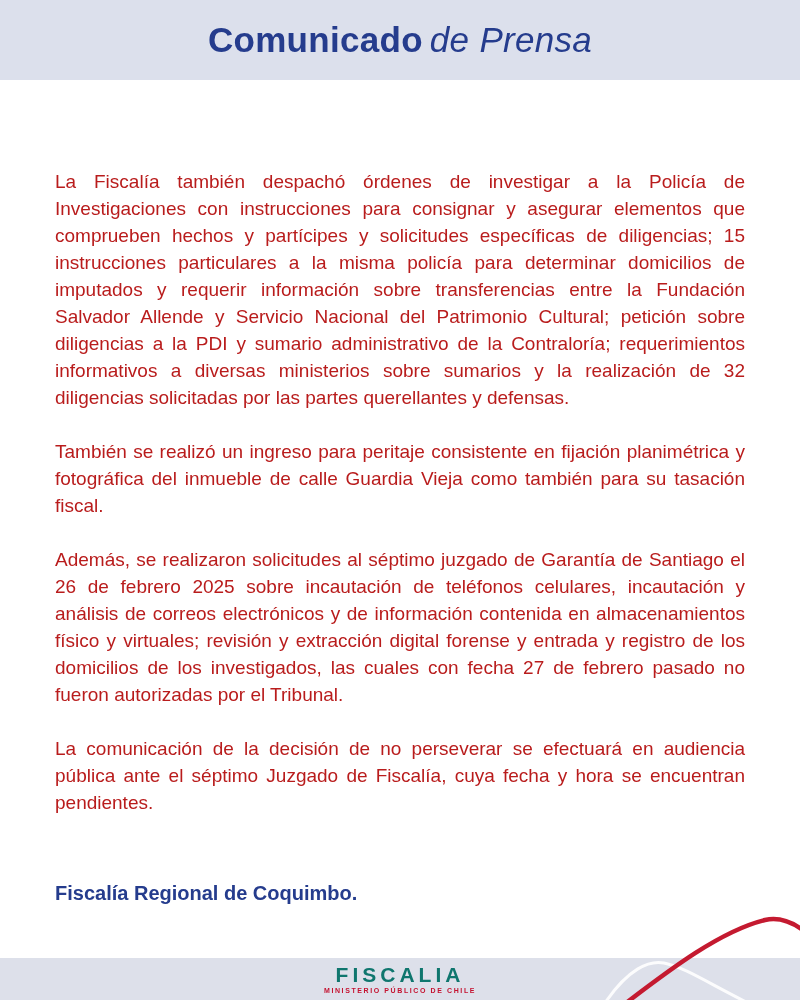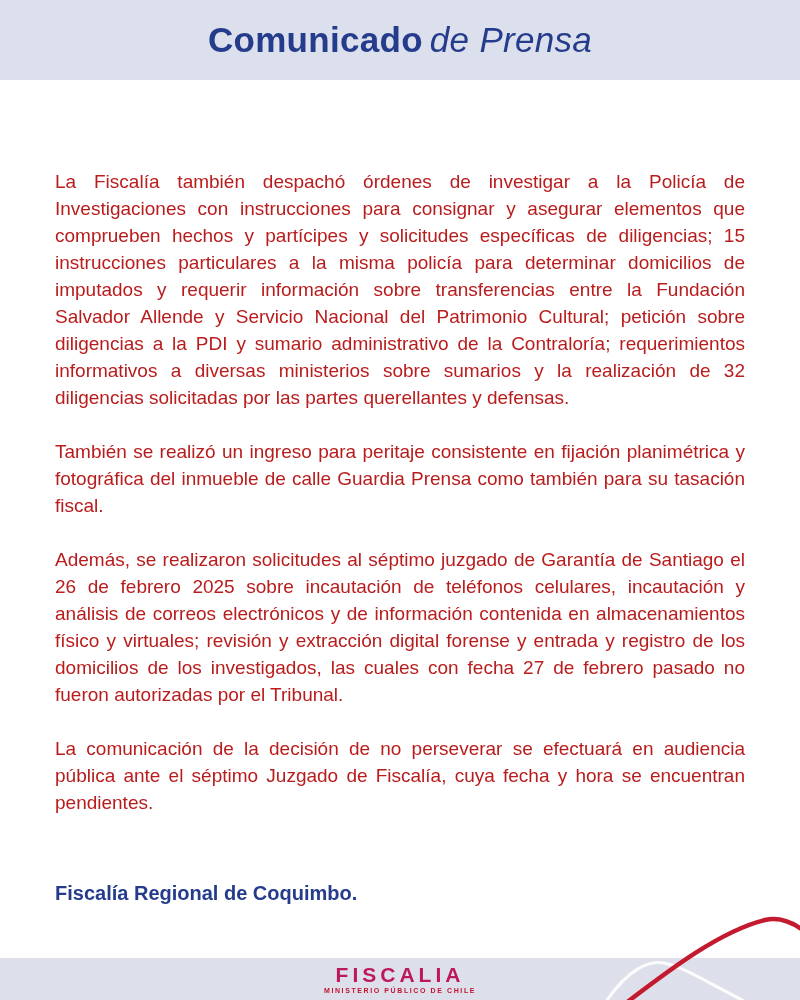--- a/index.html
+++ b/index.html
@@ -68,21 +68,21 @@
     justify-content: center;
     z-index: 1;
   }
   .logo {
     display: flex;
     flex-direction: column;
     align-items: center;
     line-height: 1;
   }
   .logo-text {
-    color: #be185d;
+    color: #0f766e;
     font-weight: bold;
     font-size: 21px;
     letter-spacing: 4px;
     line-height: 1;
   }
   .logo-sub {
     color: #c41230;
     font-weight: bold;
     font-size: 7px;
     letter-spacing: 1.6px;
@@ -105,21 +105,21 @@
 <body>
 
 <div class="page">
 
   <header class="top-band">
     <h1 class="page-title"><span class="title-main">Comunicado</span><span class="title-sub">de Prensa</span></h1>
   </header>
 
   <main class="content">
     <p class="para">La Fiscalía también despachó órdenes de investigar a la Policía de Investigaciones con instrucciones para consignar y asegurar elementos que comprueben hechos y partícipes y solicitudes específicas de diligencias; 15 instrucciones particulares a la misma policía para determinar domicilios de imputados y requerir información sobre transferencias entre la Fundación Salvador Allende y Servicio Nacional del Patrimonio Cultural; petición sobre diligencias a la PDI y sumario administrativo de la Contraloría; requerimientos informativos a diversas ministerios sobre sumarios y la realización de 32 diligencias solicitadas por las partes querellantes y defensas.</p>
-    <p class="para">También se realizó un ingreso para peritaje consistente en fijación planimétrica y fotográfica del inmueble de calle Guardia Prensa como también para su tasación fiscal.</p>
+    <p class="para">También se realizó un ingreso para peritaje consistente en fijación planimétrica y fotográfica del inmueble de calle Guardia Vieja como también para su tasación fiscal.</p>
     <p class="para">Además, se realizaron solicitudes al séptimo juzgado de Garantía de Santiago el 26 de febrero 2025 sobre incautación de teléfonos celulares, incautación y análisis de correos electrónicos y de información contenida en almacenamientos físico y virtuales; revisión y extracción digital forense y entrada y registro de los domicilios de los investigados, las cuales con fecha 27 de febrero pasado no fueron autorizadas por el Tribunal.</p>
     <p class="para">La comunicación de la decisión de no perseverar se efectuará en audiencia pública ante el séptimo Juzgado de Fiscalía, cuya fecha y hora se encuentran pendientes.</p>
     <p class="signature">Fiscalía Regional de Coquimbo.</p>
   </main>
 
   <footer class="bottom-band">
     <div class="logo">
       <div class="logo-text">FISCALIA</div>
       <div class="logo-sub">MINISTERIO PÚBLICO DE CHILE</div>
     </div>

